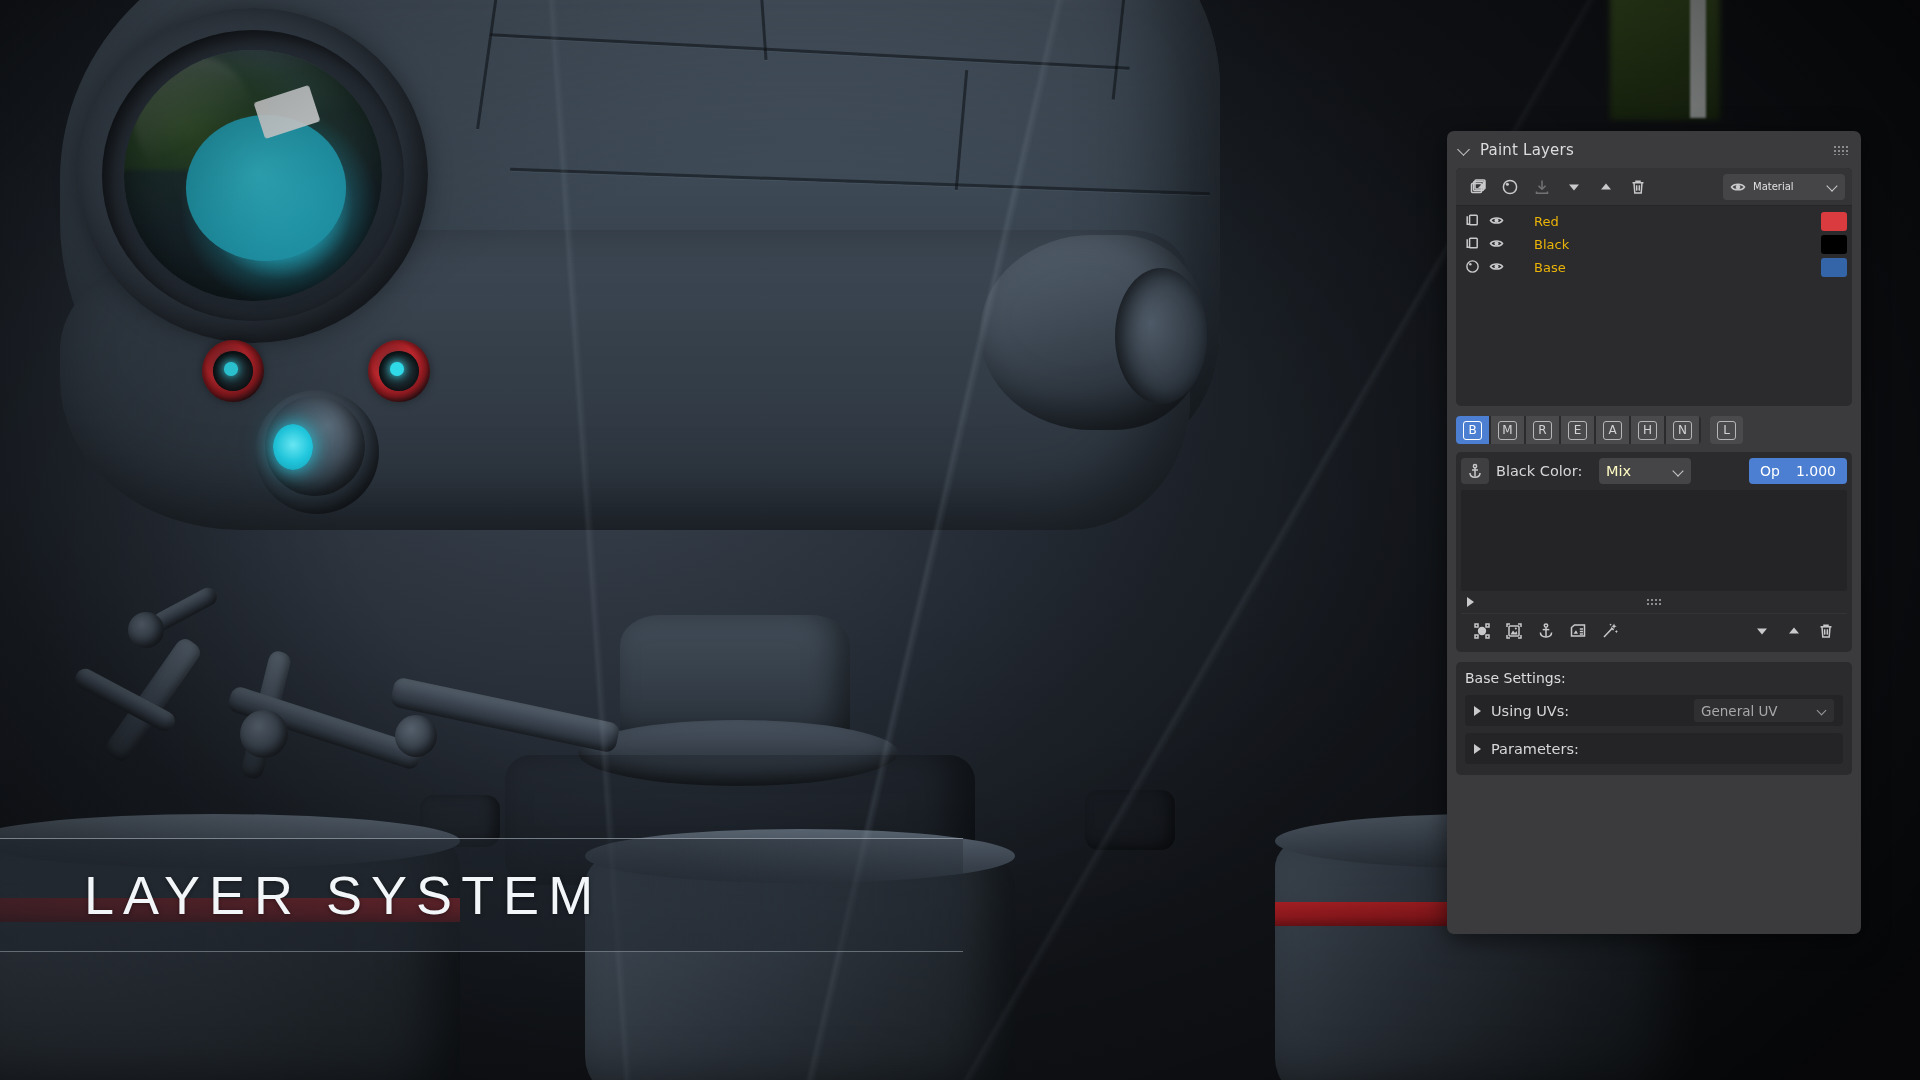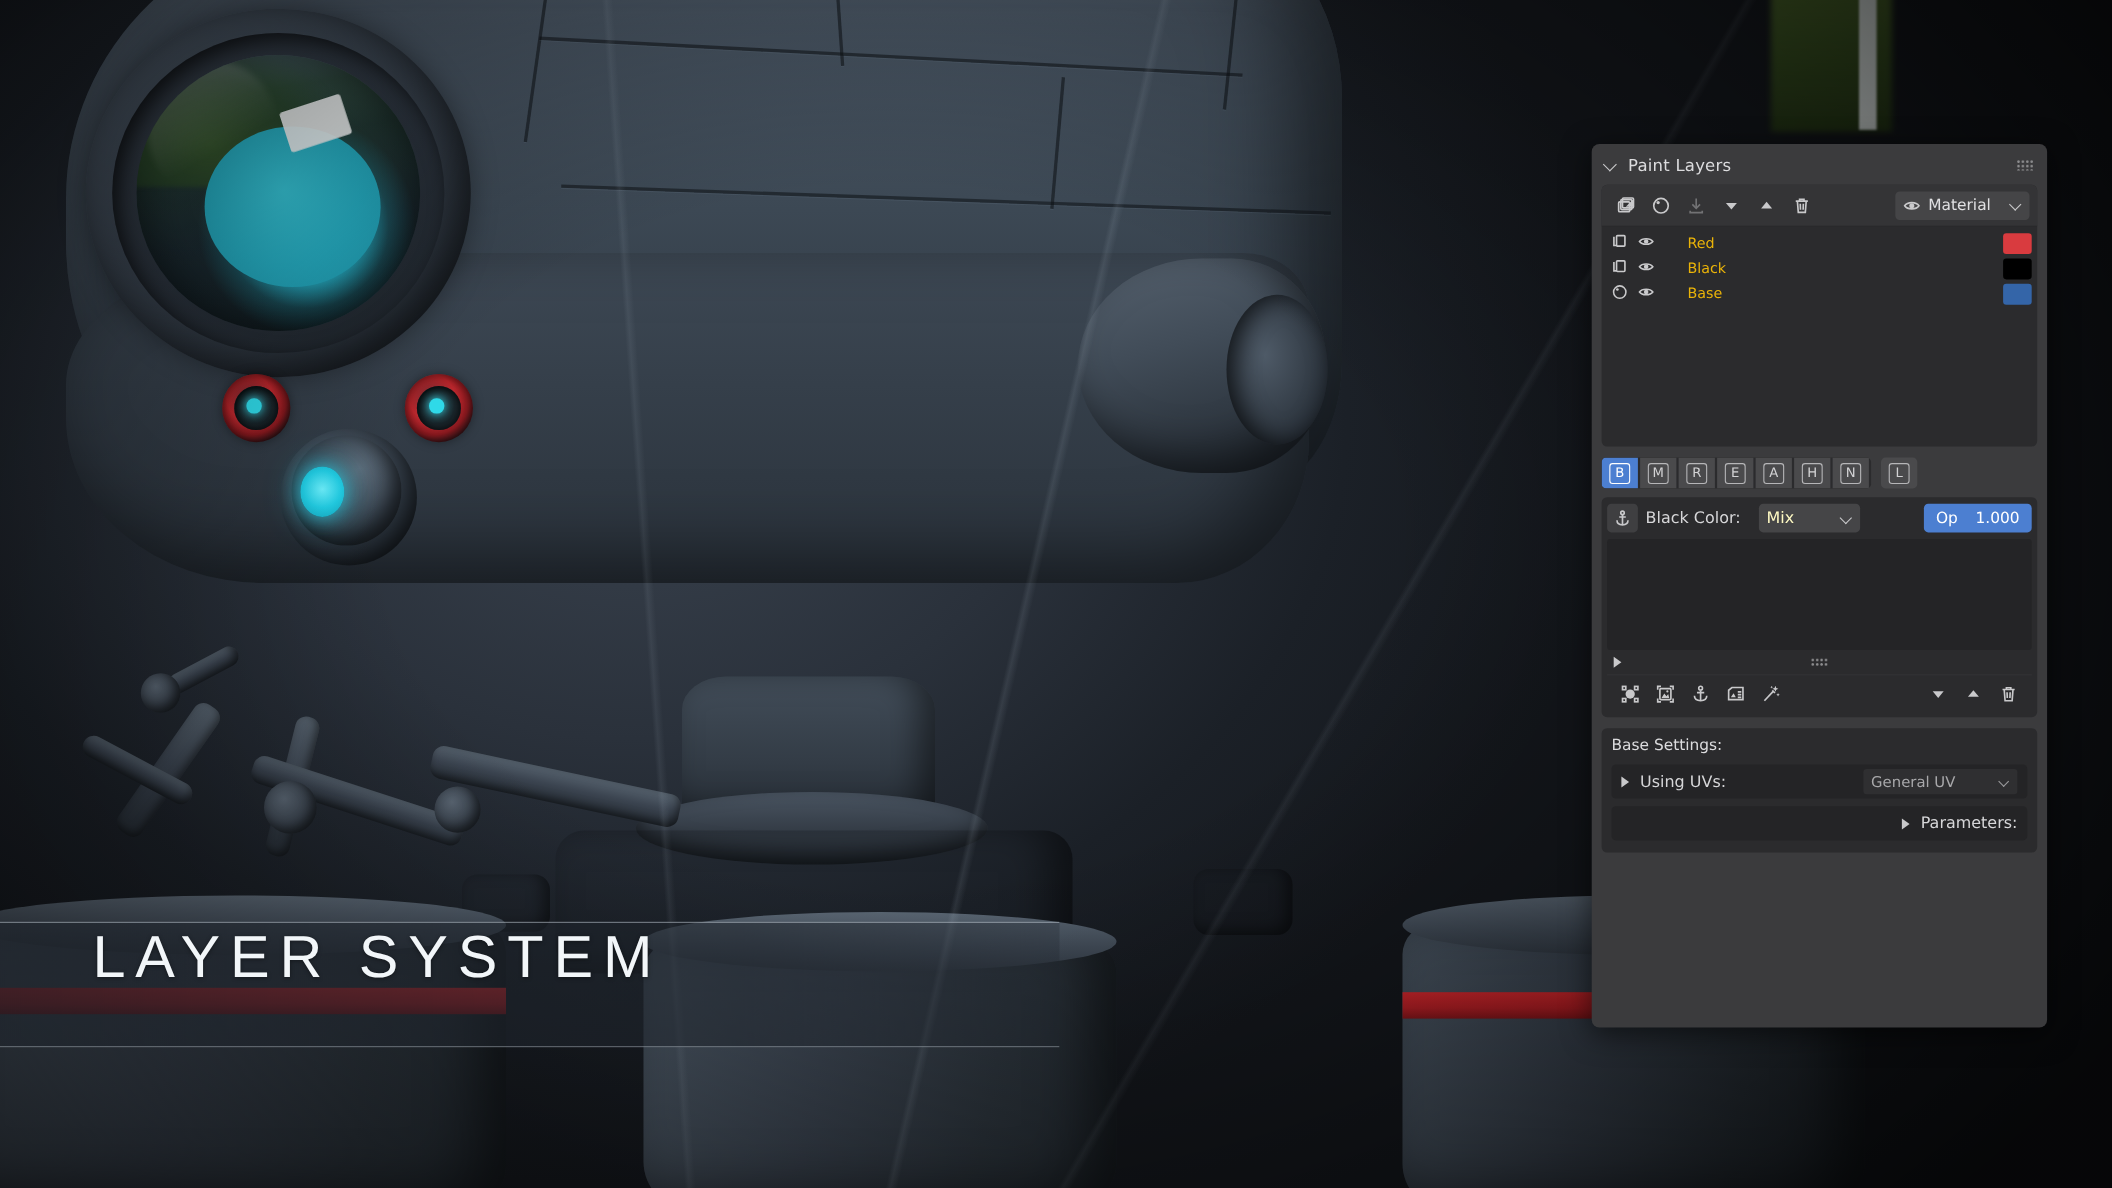--- a/index.html
+++ b/index.html
@@ -256,21 +256,21 @@
       linear-gradient(120deg, transparent 62.3%, rgba(200,215,230,.07) 62.5%, transparent 62.8%);
     pointer-events: none;
   }
 
   
   .banner {
     position: absolute; left: 0; top: 838px; width: 963px; height: 114px;
     background: linear-gradient(90deg, rgba(30,36,44,.62) 0%, rgba(30,36,44,.55) 70%, rgba(30,36,44,.30) 100%);
     border-top: 1px solid rgba(225,235,245,.45);
     border-bottom: 1px solid rgba(225,235,245,.35);
-    display: flex; align-items: flex-start;
+    display: flex; align-items: center;
   }
   .banner-title {
     margin-left: 84px;
     color: #f2f6f9;
     font-size: 54px;
     font-weight: 300;
     letter-spacing: 9px;
     font-family: "Liberation Sans", sans-serif;
     white-space: nowrap;
     text-shadow: 0 1px 4px rgba(0,0,0,.4);
@@ -341,21 +341,21 @@
   .tb-btn {
     width: 30px; height: 28px; display: flex; align-items: center; justify-content: center;
     border-radius: 4px;
   }
   .tb-btn svg { display: block; }
   .tb-btn.dim { opacity: .42; }
   .mat-select {
     margin-left: auto; height: 26px; min-width: 122px;
     background: #454547; border-radius: 4px;
     display: flex; align-items: center; gap: 7px; padding: 0 7px;
-    font-size: 14px; color: #e0e0e2;
+    font-size: 10px; color: #e0e0e2;
   }
   .mat-select .cd { margin-left: auto; width: 11px; height: 11px; position: relative; }
   .mat-select .cd::after {
     content: ""; position: absolute; left: 1px; top: 1px;
     width: 7px; height: 7px;
     border-right: 1.5px solid #c9c9cb; border-bottom: 1.5px solid #c9c9cb;
     transform: rotate(45deg);
   }
   .layer-list { flex: 1; padding: 4px 0 0; overflow: hidden; }
   .layer-row {
@@ -431,21 +431,21 @@
     width: 30px; height: 26px; display: flex; align-items: center; justify-content: center;
     border-radius: 4px;
   }
   .bt-spacer { flex: 1; }
 
   
   .settings-sub { margin: 10px 9px 0; background: #2b2b2d; border-radius: 5px; padding: 8px 9px 11px; }
   .settings-title { font-size: 14px; color: #dcdcde; margin-bottom: 9px; }
   .setting-row {
     height: 31px; background: #242426; border-radius: 4px;
-    display: flex; align-items: center; padding: 0 9px; gap: 10px; margin-bottom: 7px; justify-content: flex-end;
+    display: flex; align-items: center; padding: 0 9px; gap: 10px; margin-bottom: 7px;
   }
   .setting-row:last-child { margin-bottom: 0; }
   .setting-row .lbl { font-size: 14.5px; color: #d6d6d8; }
   .uv-dd {
     margin-left: auto; width: 140px; height: 23px; background: #2f2f31; border-radius: 3px;
     display: flex; align-items: center; padding: 0 7px; font-size: 13.5px; color: #a8a8aa;
   }
   .uv-dd .cd { margin-left: auto; width: 10px; height: 10px; position: relative; }
   .uv-dd .cd::after {
     content: ""; position: absolute; left: 1px; top: 1px; width: 6px; height: 6px;

